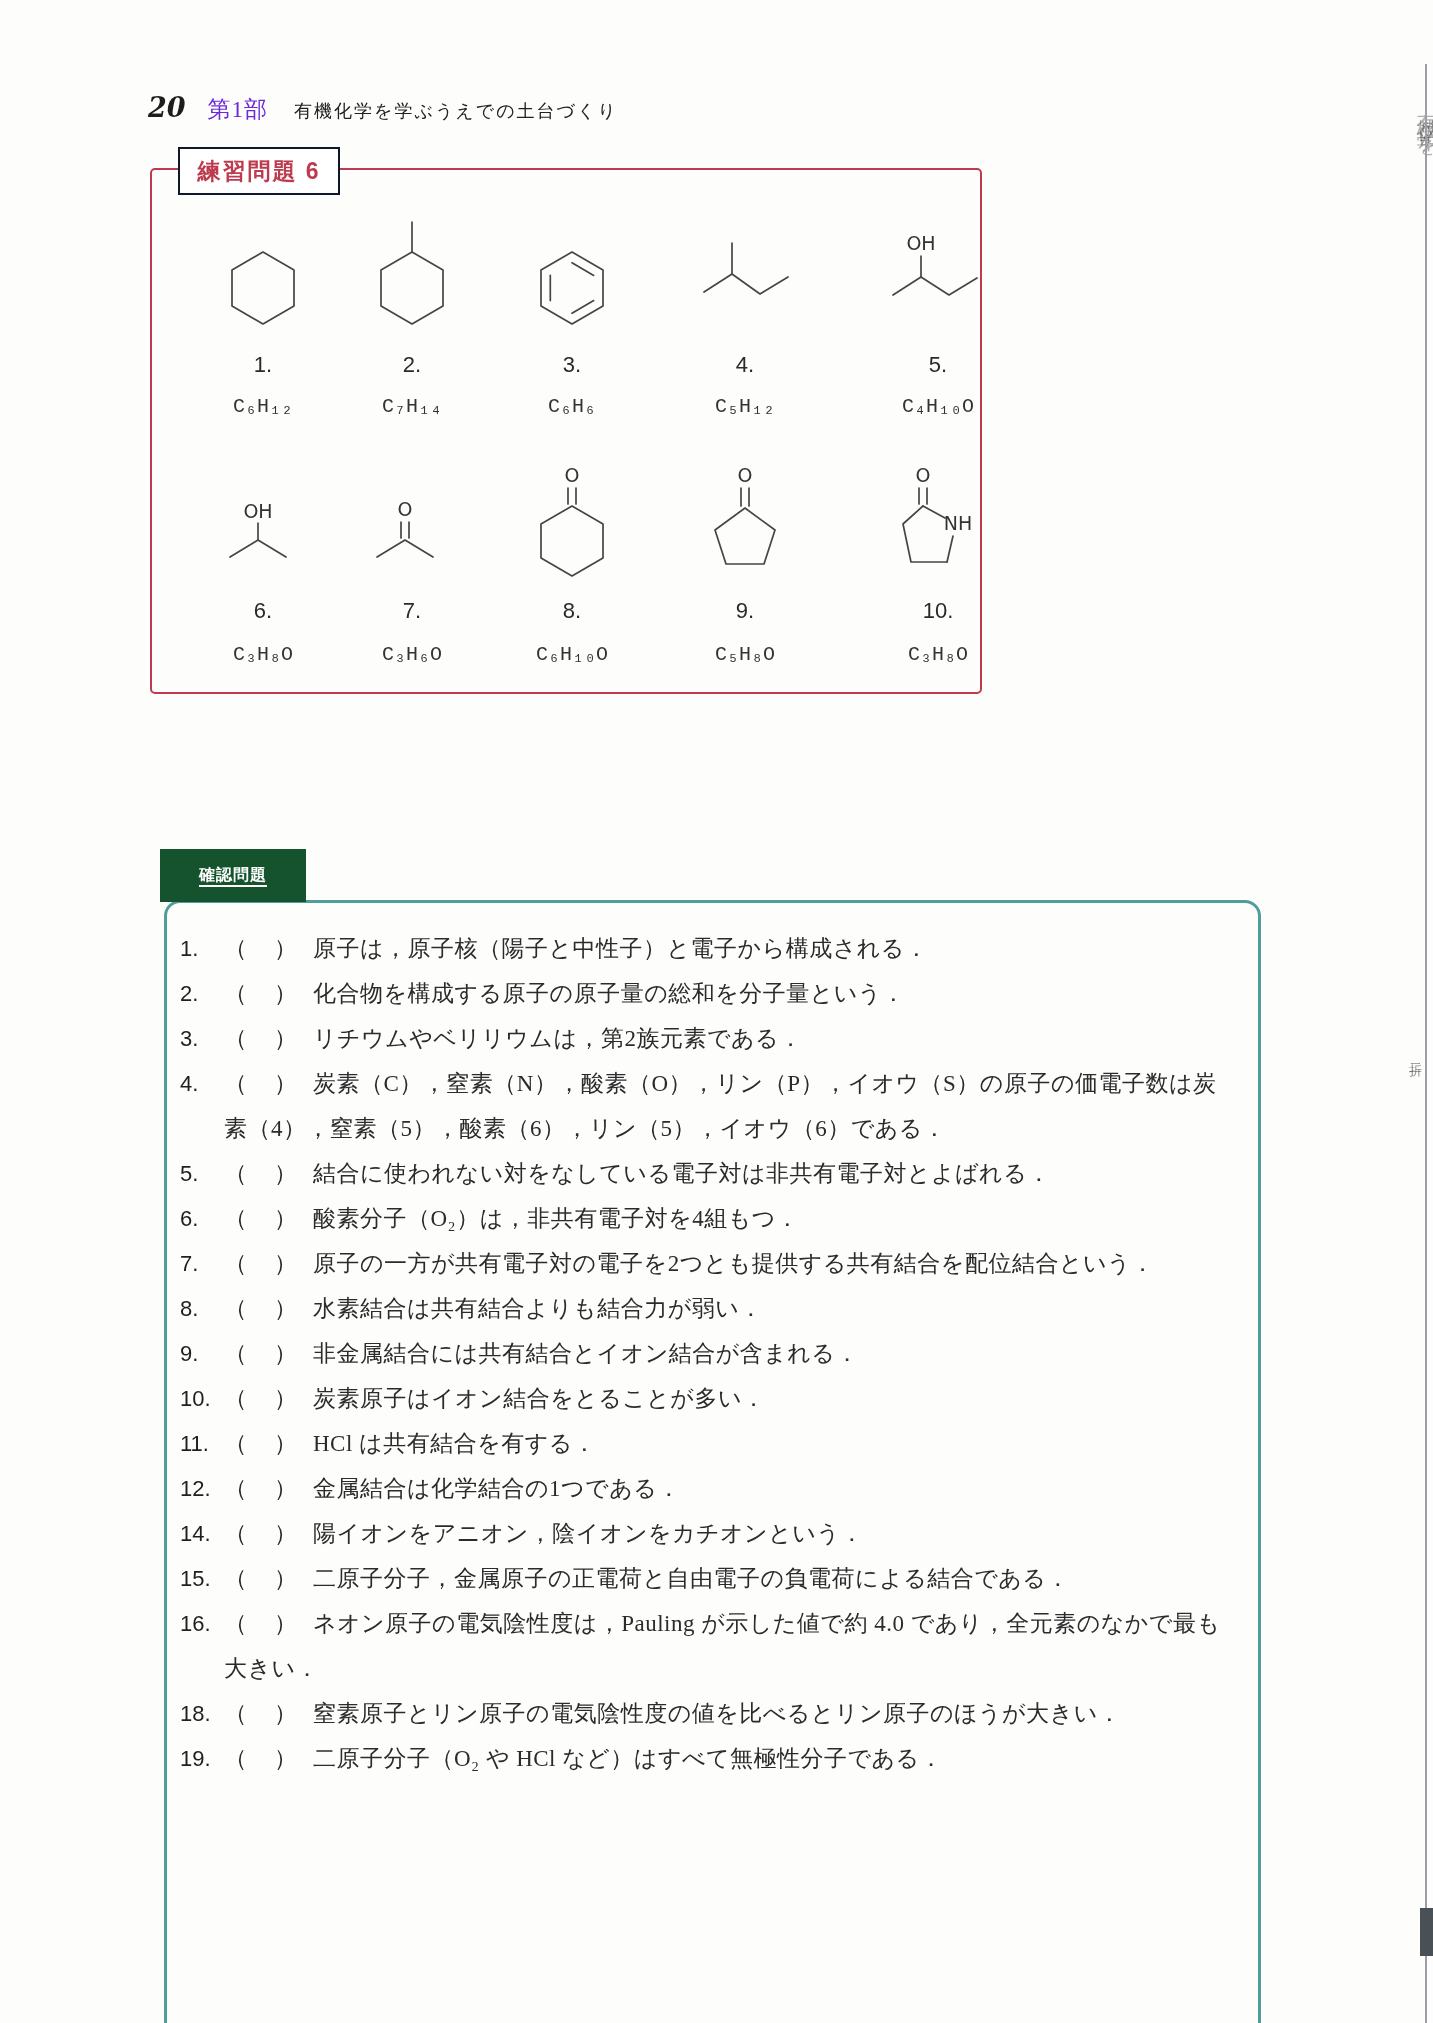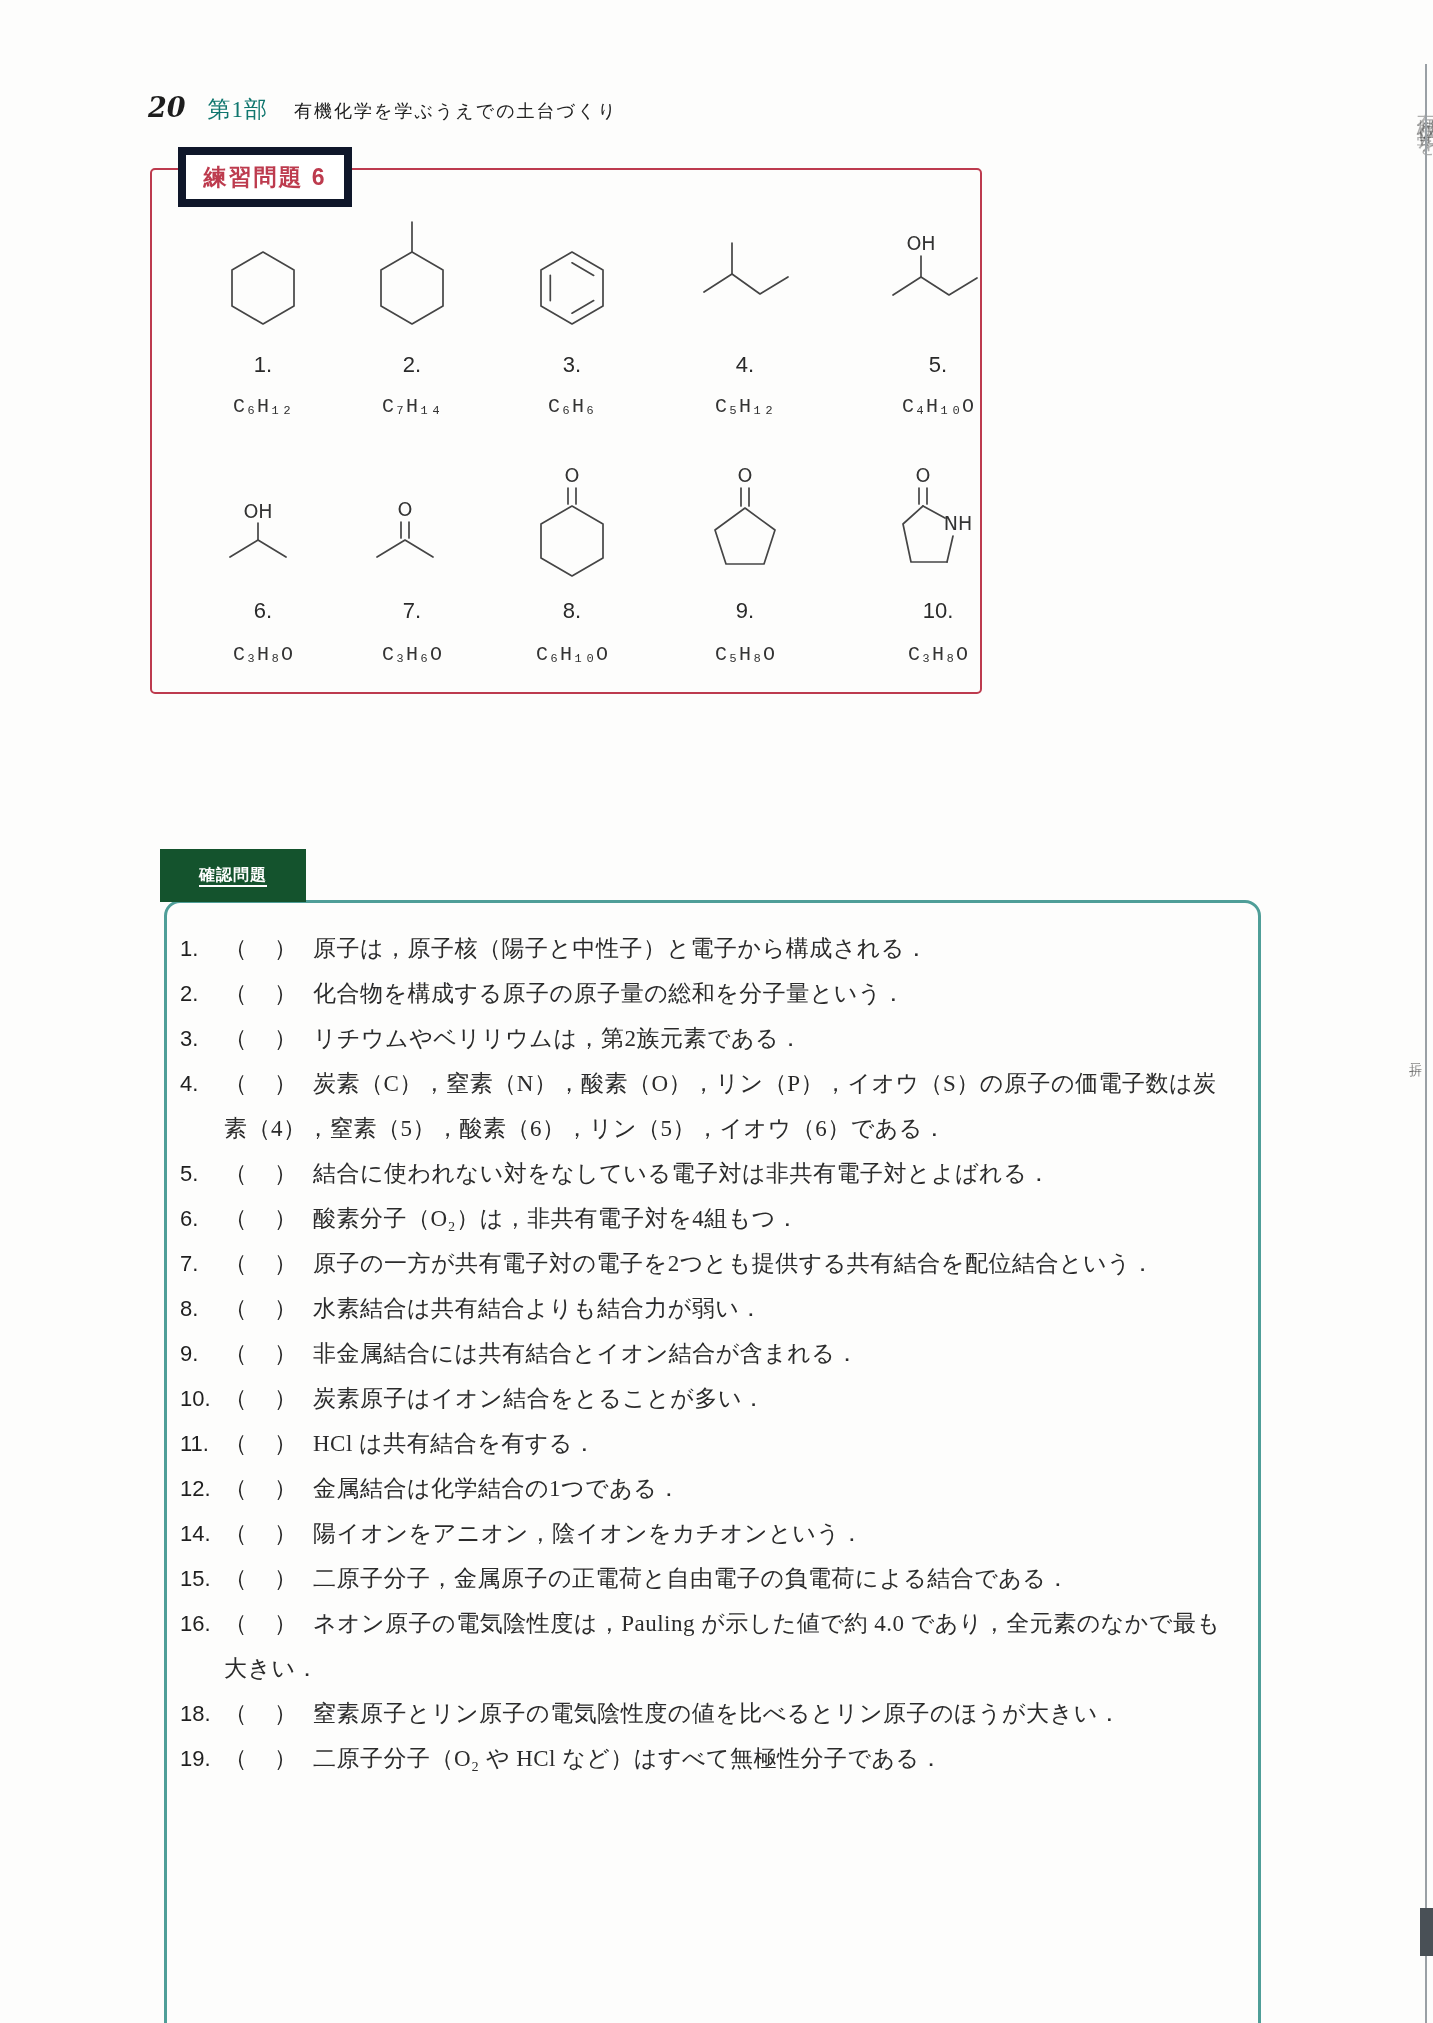--- a/index.html
+++ b/index.html
@@ -7,30 +7,30 @@
     position:relative;
     width:1433px;height:2023px;
     background:#fdfdfc;
     overflow:hidden;
     font-family:"Liberation Serif","DejaVu Serif",serif;
     color:#2b2b2b;
   }
   
   .hdr{position:absolute;top:92px;left:148px;white-space:nowrap;}
   .hdr .pno{font-family:"DejaVu Serif",serif;font-style:italic;font-weight:bold;font-size:27px;color:#1d1d1d;}
-  .hdr .part{font-size:23px;margin-left:22px;letter-spacing:1px;color:#0f766e;}
+  .hdr .part{font-size:23px;margin-left:22px;letter-spacing:1px;color:#6d28d9;}
   .hdr .title{font-size:18px;margin-left:26px;letter-spacing:2px;color:#222;}
   
   .pbox{
     position:absolute;left:150px;top:168px;width:828px;height:522px;
     border:2px solid #bd3b4e;border-radius:5px;background:transparent;
   }
   .plabel{
     position:absolute;left:178px;top:147px;width:158px;height:44px;
-    background:#fff;border:8px solid #0f172a;
+    background:#fff;border:2px solid #0f172a;
     display:flex;align-items:center;justify-content:center;
     font-family:"Liberation Sans","DejaVu Sans",sans-serif;
     font-size:23px;font-weight:bold;color:#bd3b4e;letter-spacing:2px;
   }
   .cell{position:absolute;width:130px;}
   .cell svg{display:block;}
   .struct{stroke:#454545;stroke-width:1.7;fill:none;stroke-linejoin:round;stroke-linecap:round;}
   .atomtxt{font-family:"DejaVu Sans","Liberation Sans",sans-serif;font-size:19px;fill:#333;stroke:none;}
   .snum{
     position:absolute;width:90px;text-align:center;

